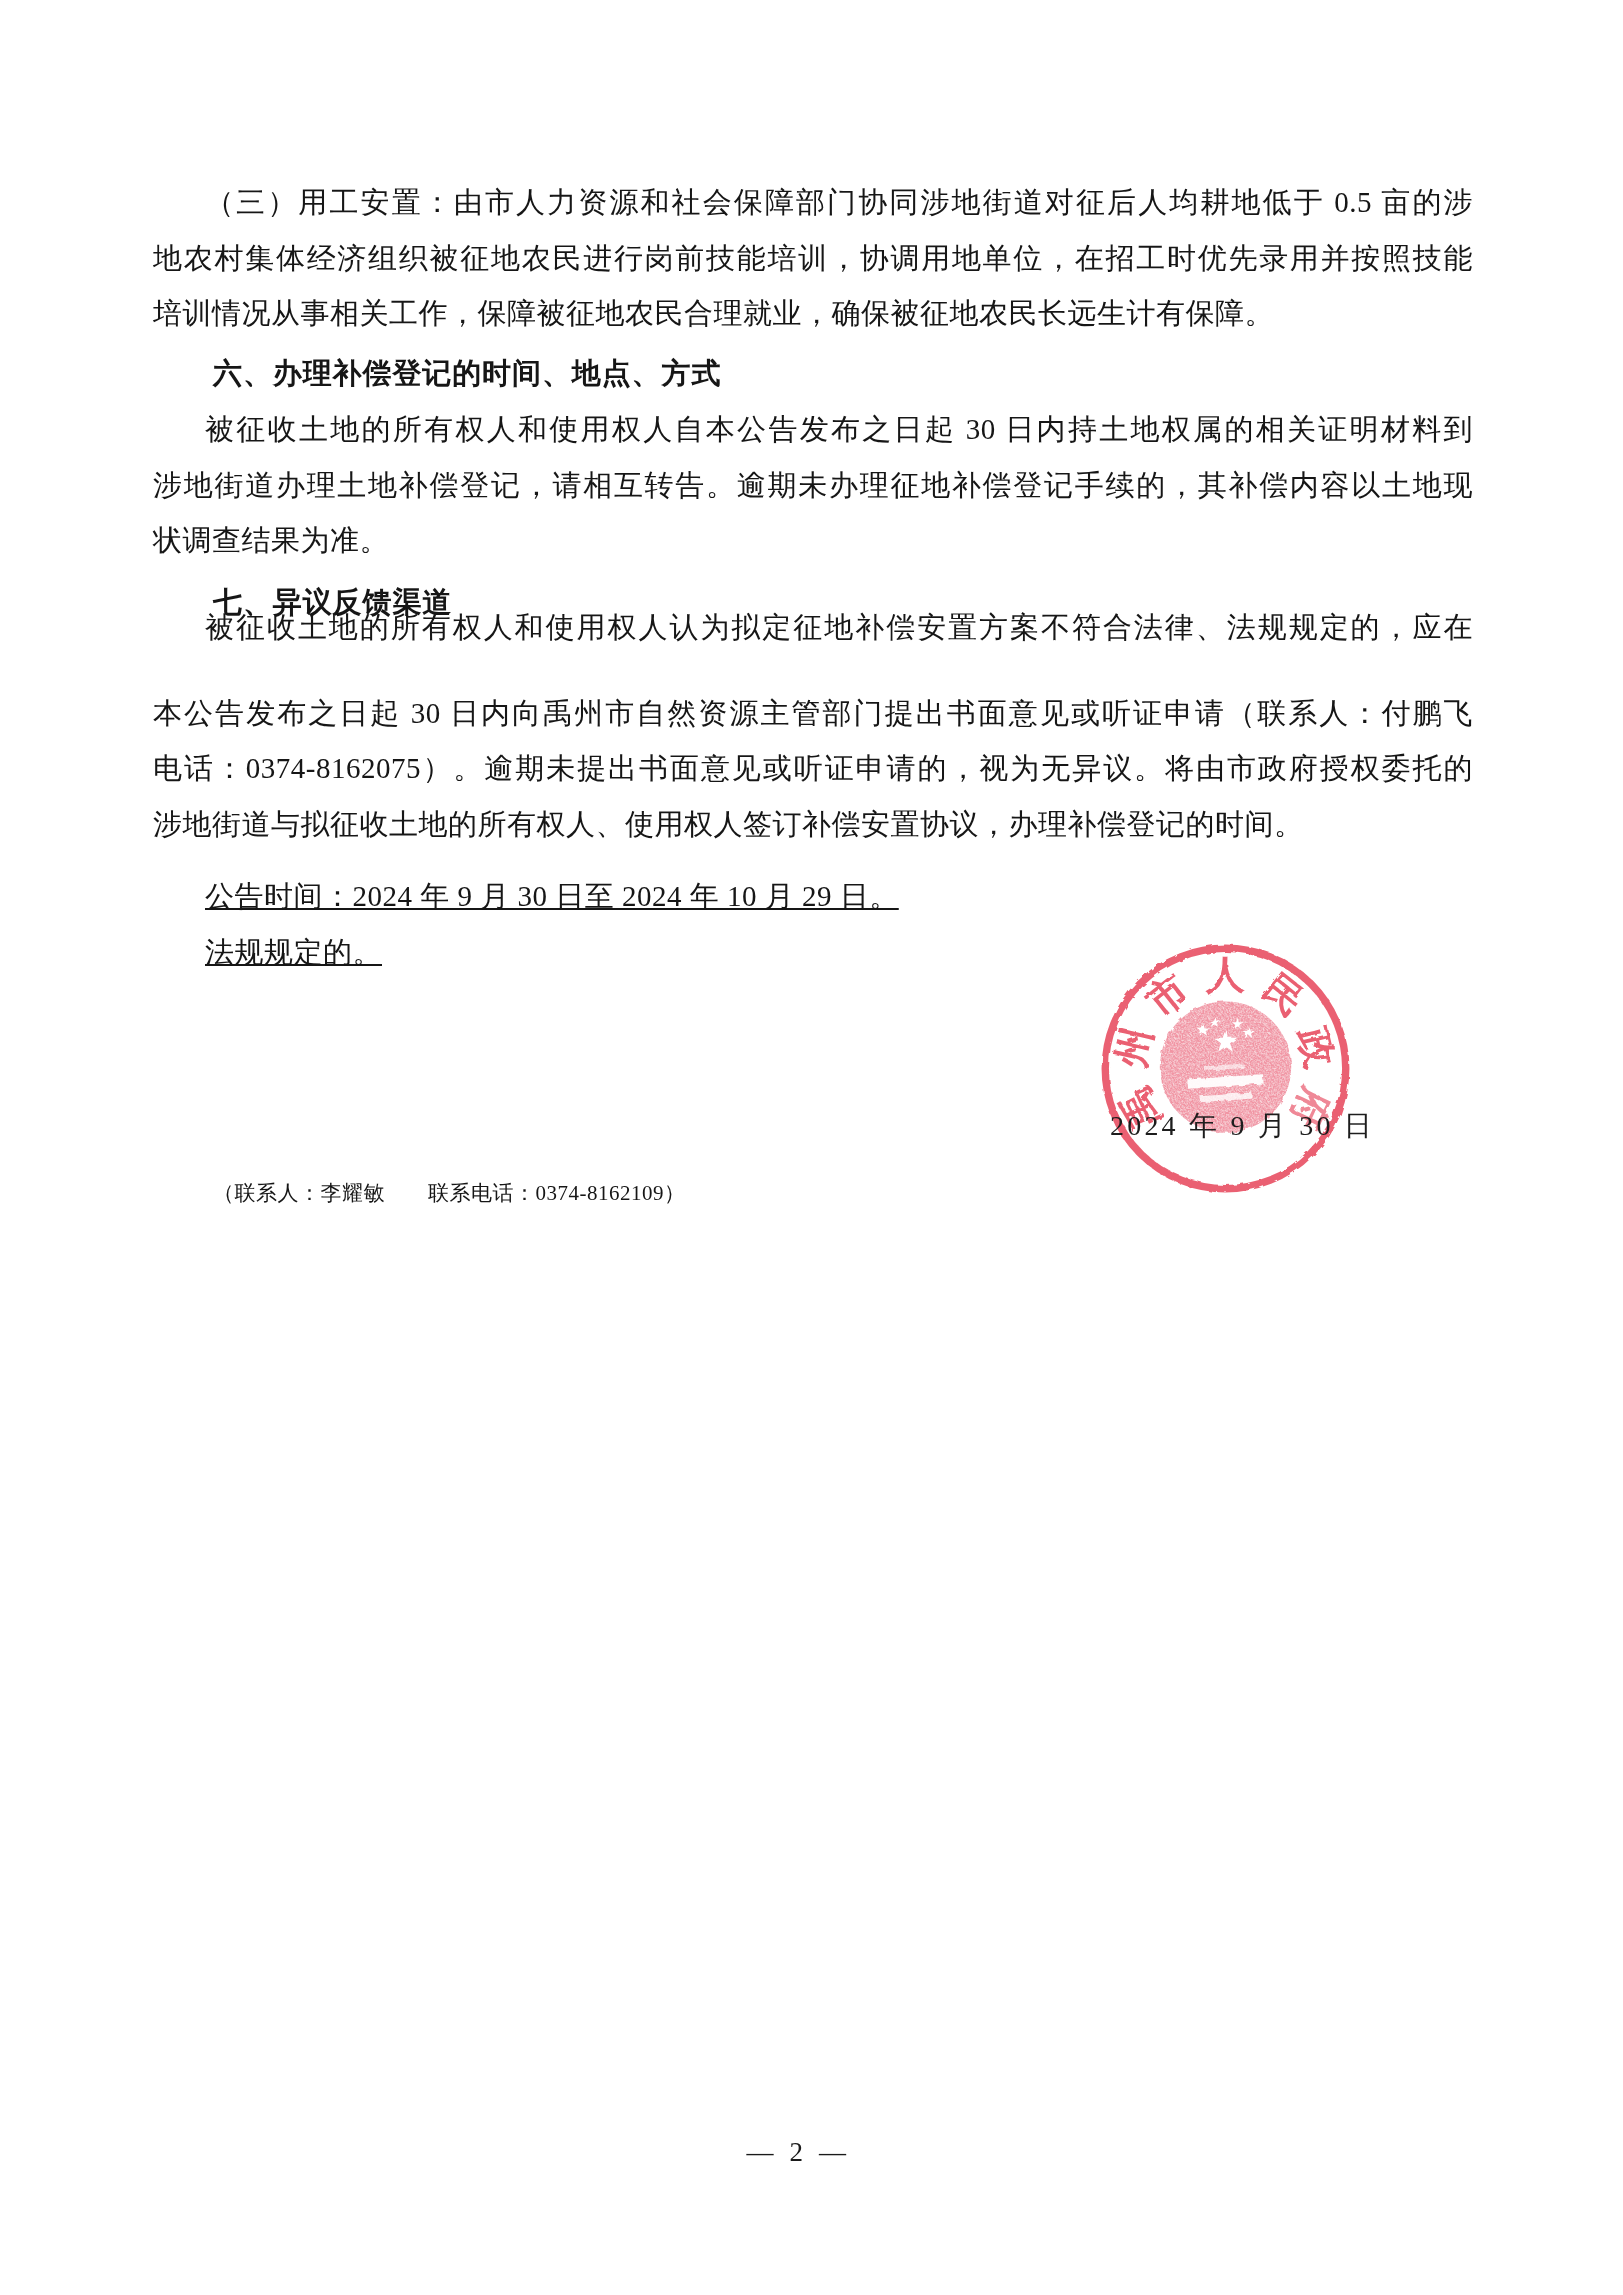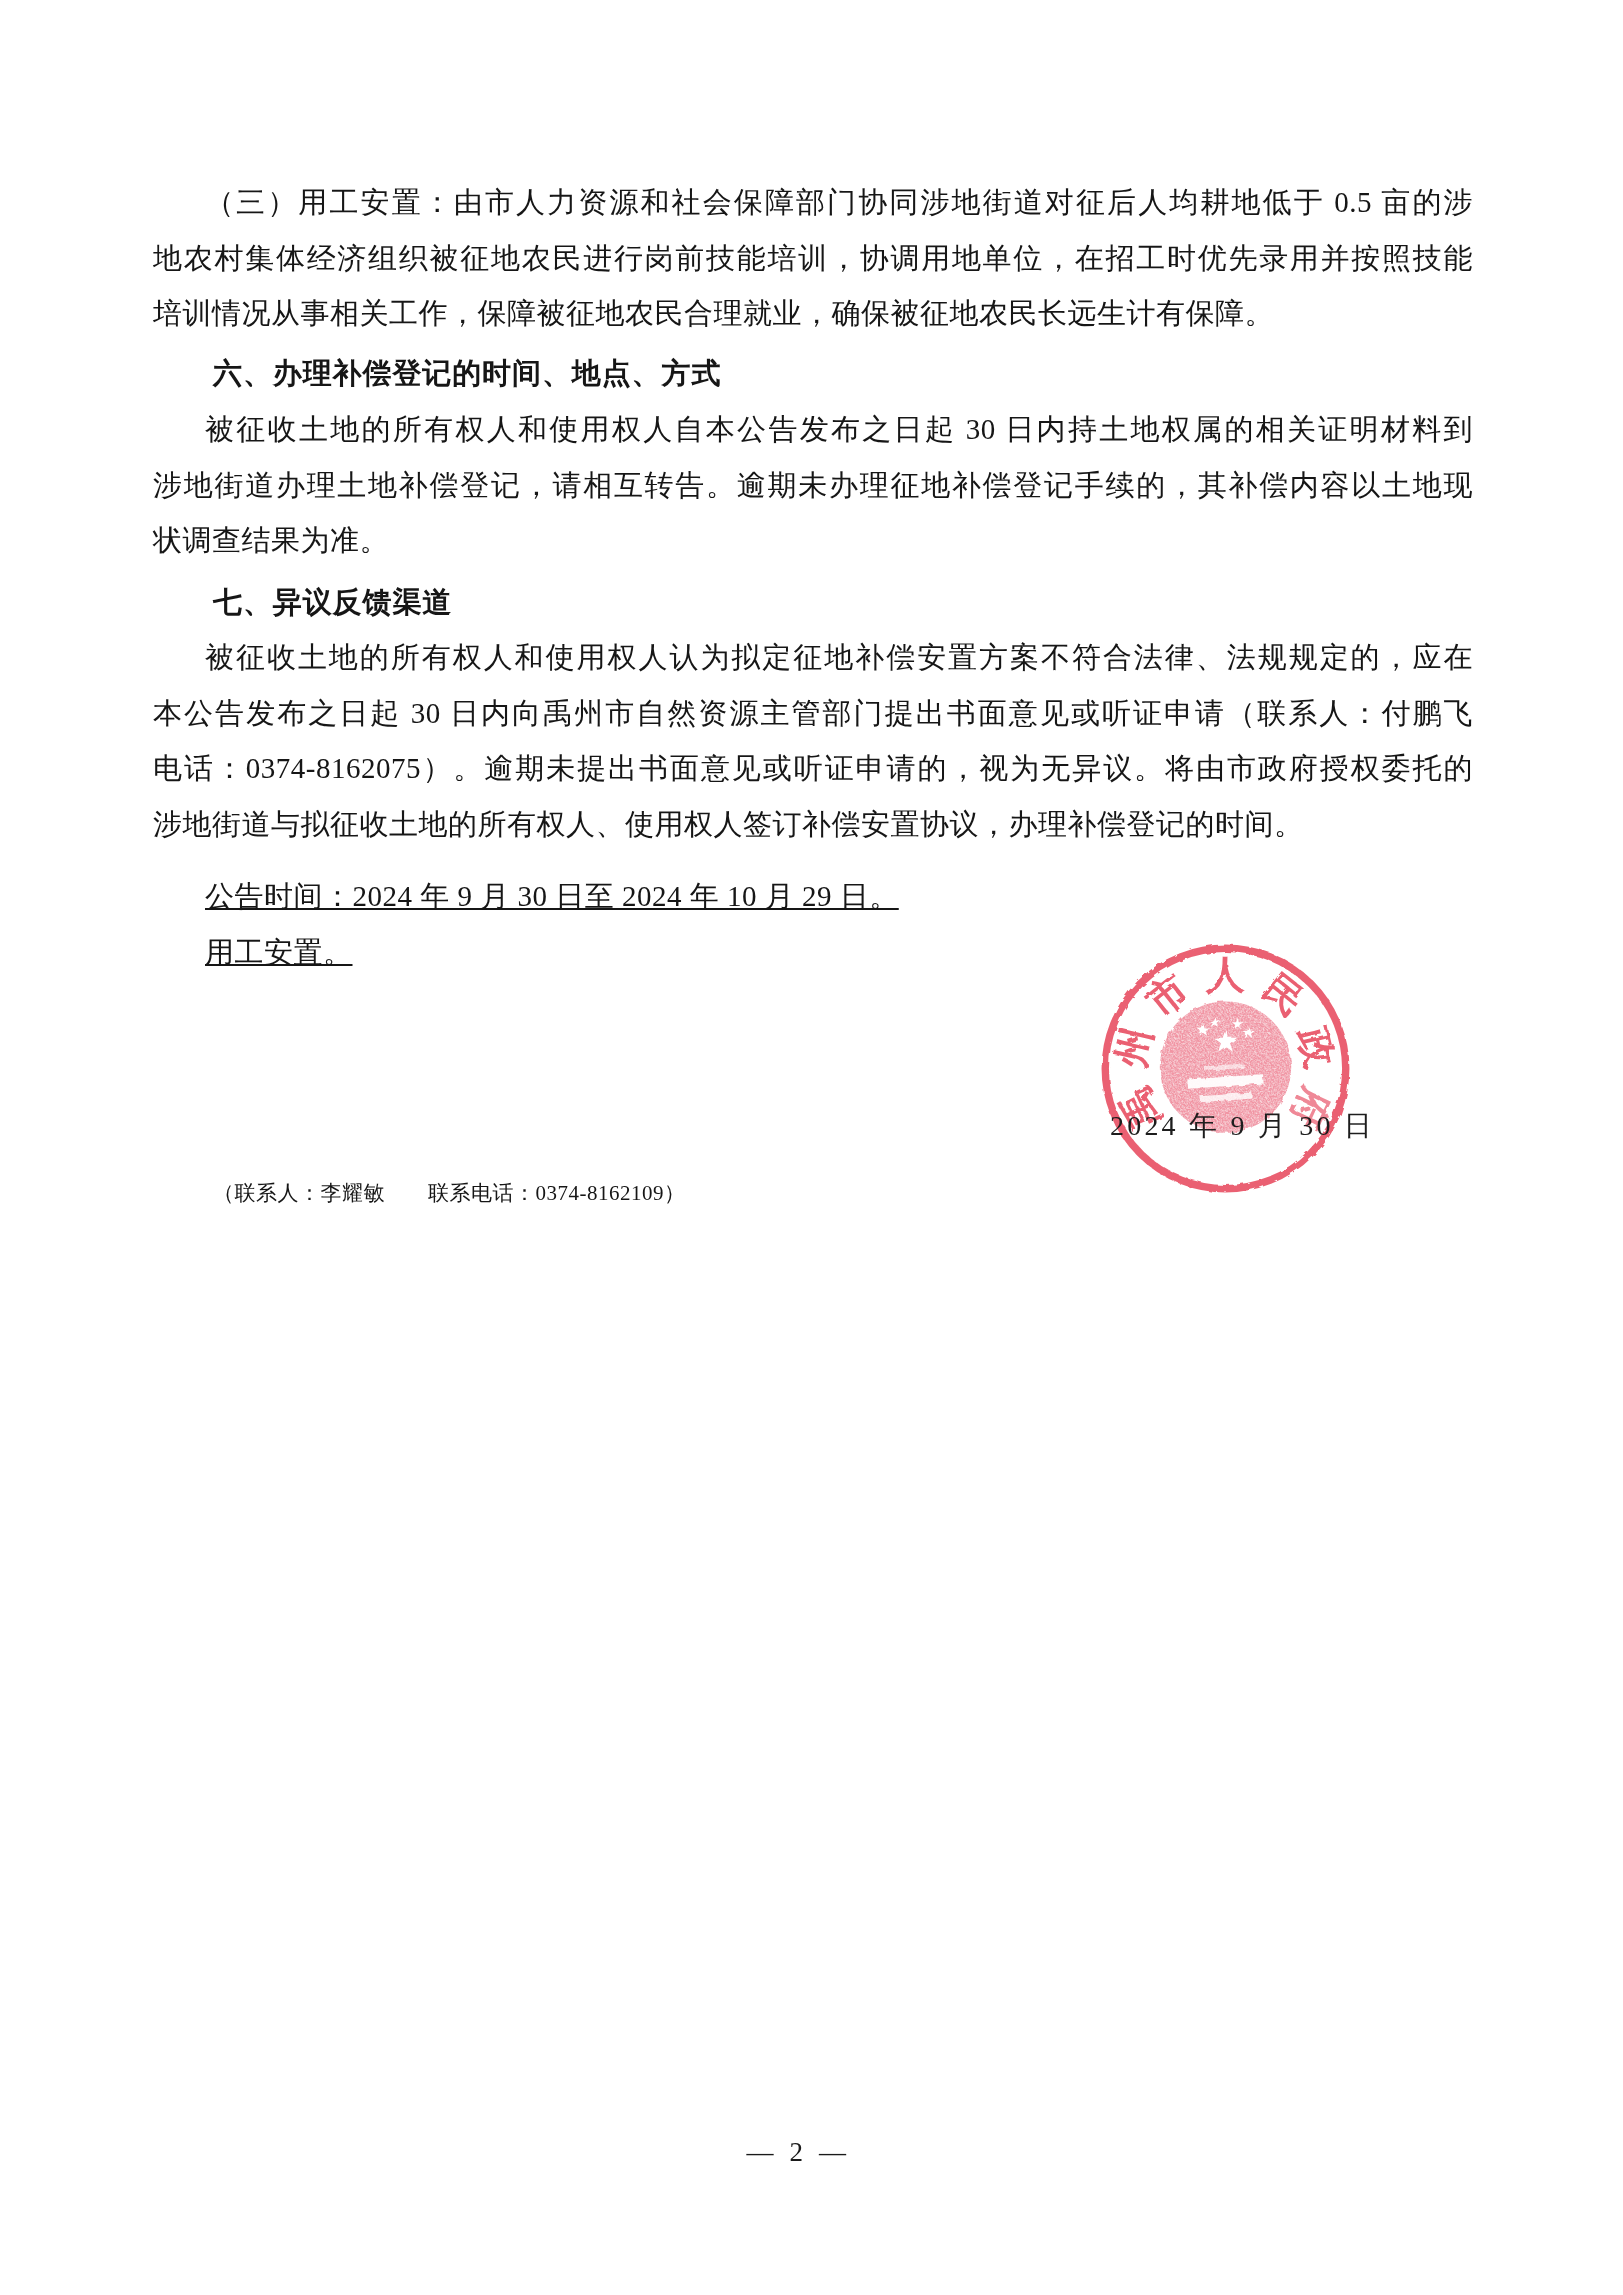--- a/index.html
+++ b/index.html
@@ -70,26 +70,26 @@
 <div class="page">
 
   <div class="line first just" style="top:184px">（三）用工安置：由市人力资源和社会保障部门协同涉地街道对征后人均耕地低于 0.5 亩的涉</div>
   <div class="line just" style="top:240px">地农村集体经济组织被征地农民进行岗前技能培训，协调用地单位，在招工时优先录用并按照技能</div>
   <div class="line" style="top:295px">培训情况从事相关工作，保障被征地农民合理就业，确保被征地农民长远生计有保障。</div>
   <div class="line heading" style="top:355px">六、办理补偿登记的时间、地点、方式</div>
   <div class="line first just" style="top:411px">被征收土地的所有权人和使用权人自本公告发布之日起 30 日内持土地权属的相关证明材料到</div>
   <div class="line just" style="top:467px">涉地街道办理土地补偿登记，请相互转告。逾期未办理征地补偿登记手续的，其补偿内容以土地现</div>
   <div class="line" style="top:522px">状调查结果为准。</div>
   <div class="line heading" style="top:584px">七、异议反馈渠道</div>
-  <div class="line first just" style="top:639px">被征收土地的所有权人和使用权人认为拟定征地补偿安置方案不符合法律、法规规定的，应在</div>
+  <div class="line first just" style="top:609px">被征收土地的所有权人和使用权人认为拟定征地补偿安置方案不符合法律、法规规定的，应在</div>
   <div class="line just" style="top:695px">本公告发布之日起 30 日内向禹州市自然资源主管部门提出书面意见或听证申请（联系人：付鹏飞</div>
   <div class="line just" style="top:750px">电话：0374-8162075）。逾期未提出书面意见或听证申请的，视为无异议。将由市政府授权委托的</div>
   <div class="line" style="top:806px">涉地街道与拟征收土地的所有权人、使用权人签订补偿安置协议，办理补偿登记的时间。</div>
   <div class="line notice-date" style="top:878px">公告时间：2024 年 9 月 30 日至 2024 年 10 月 29 日。</div>
-  <div class="line hereby" style="top:934px">用工安置。</div>
+  <div class="line hereby" style="top:934px">法规规定的。</div>
 
   <div class="seal-wrap">
     <svg width="259" height="259" viewBox="0 0 560 560">
       <defs>
         <path id="star" d="M0,-1 L0.2245,-0.309 0.951,-0.309 0.363,0.118 0.588,0.809 0,0.382 -0.588,0.809 -0.363,0.118 -0.951,-0.309 -0.2245,-0.309 Z"></path>
         <filter id="stamp-rough" x="-8%" y="-8%" width="116%" height="116%">
           <feTurbulence type="fractalNoise" baseFrequency="0.055" numOctaves="2" seed="7" result="n"></feTurbulence>
           <feDisplacementMap in="SourceGraphic" in2="n" scale="8"></feDisplacementMap>
         </filter>
         <filter id="speckle-fill" x="-5%" y="-5%" width="110%" height="110%">

